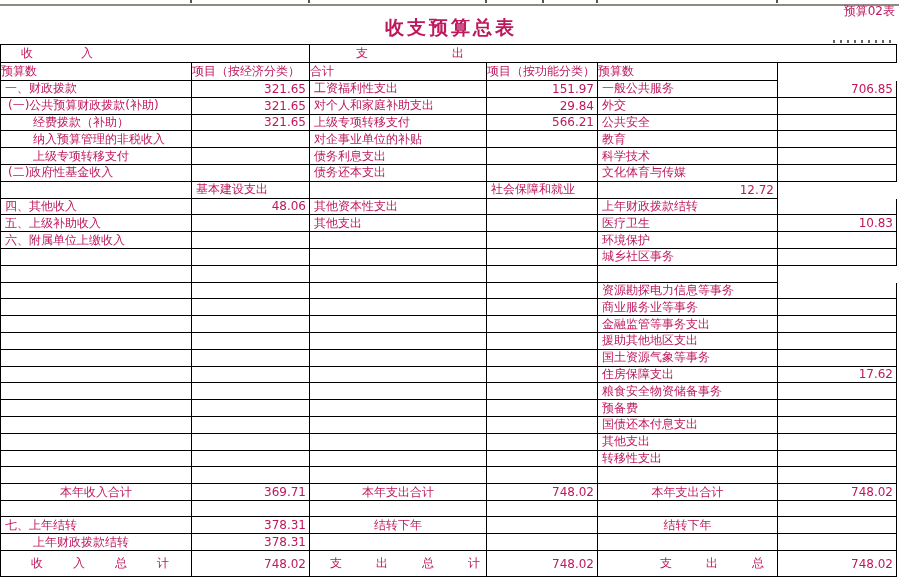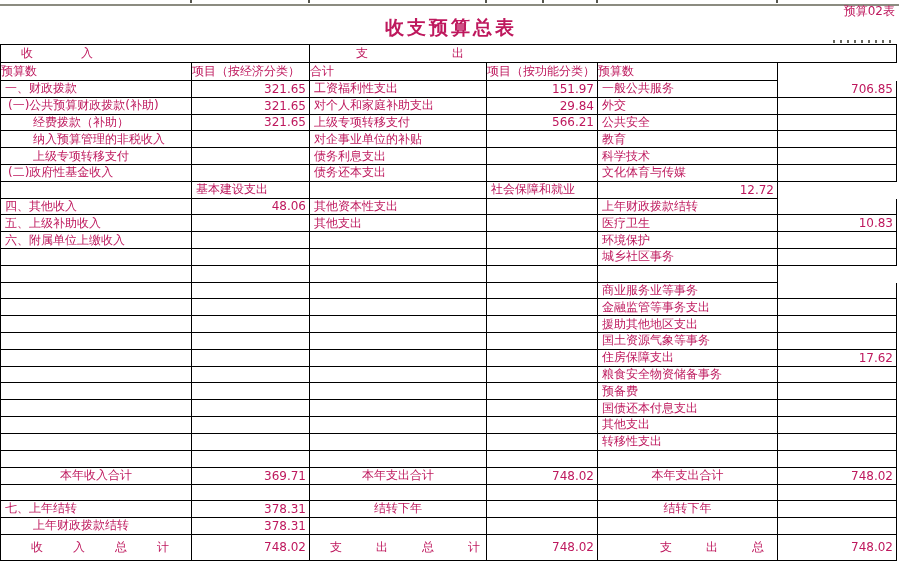--- a/index.html
+++ b/index.html
@@ -169,20 +169,28 @@
           <div class="td cn"></div>
           <div class="td cl"></div>
           <div class="td cn"></div>
           <div class="td cn"></div>
         </div>
         <div class="tr">
           <div class="td cl"></div>
           <div class="td cn"></div>
           <div class="td cl"></div>
           <div class="td cn"></div>
+          <div class="td cl">资源勘探电力信息等事务</div>
+          <div class="td cn"></div>
+        </div>
+        <div class="tr">
+          <div class="td cl"></div>
+          <div class="td cn"></div>
+          <div class="td cl"></div>
+          <div class="td cn"></div>
           <div class="td cl">商业服务业等事务</div>
           <div class="td cn"></div>
         </div>
         <div class="tr">
           <div class="td cl"></div>
           <div class="td cn"></div>
           <div class="td cl"></div>
           <div class="td cn"></div>
           <div class="td cl">金融监管等事务支出</div>
           <div class="td cn"></div>

